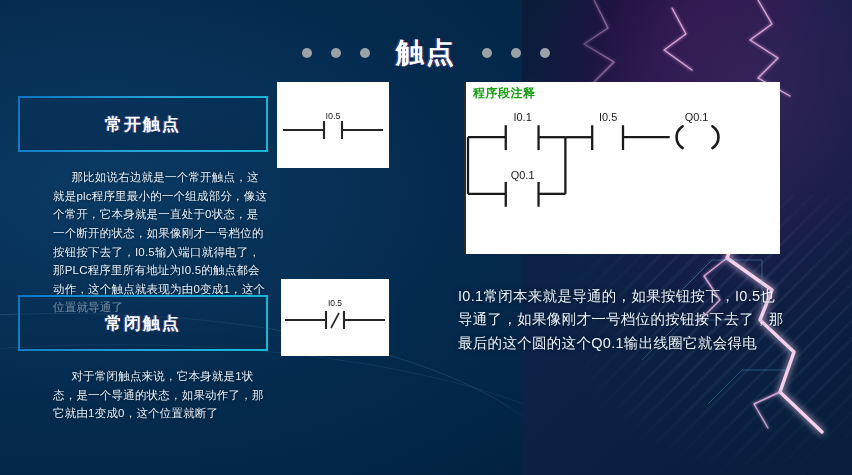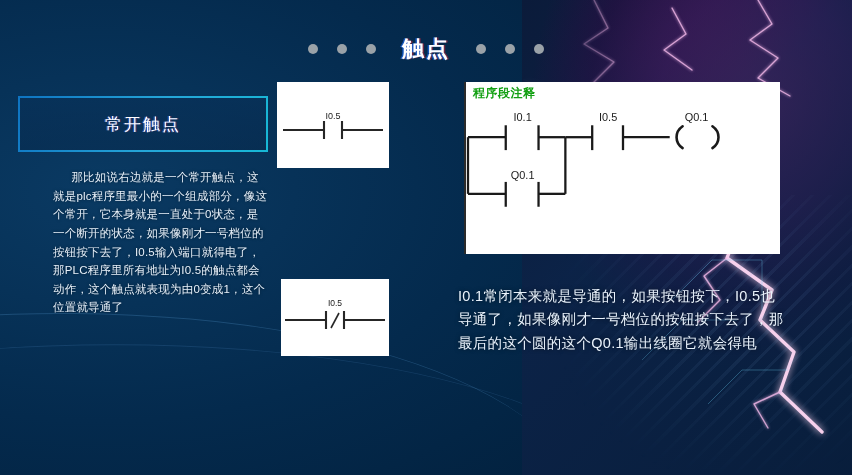--- a/index.html
+++ b/index.html
@@ -72,21 +72,21 @@
   .header {
     position: absolute; top: 34px; left: 0; width: 852px;
     display: flex; align-items: center; justify-content: center; gap: 26px;
   }
   .dots { display: flex; align-items: center; gap: 19px; }
   .dot {
     width: 10px; height: 10px; border-radius: 50%;
     background: #9aa2a8;
   }
   .slide-title {
-    font-size: 22px; font-weight: bold; color: #ffffff;
+    font-size: 28px; font-weight: bold; color: #ffffff;
     letter-spacing: 2px;
     text-shadow: -1.5px 0 0 rgba(20,90,200,.9), 1.5px 0 0 rgba(200,40,60,.55);
     white-space: nowrap;
   }
 
   
   .left-col { position: absolute; left: 18px; top: 96px; width: 250px; }
 
   .label-box {
     position: relative;
@@ -95,21 +95,21 @@
     background: linear-gradient(180deg, rgba(8,48,88,.55) 0%, rgba(6,36,70,.35) 100%);
     display: flex; align-items: center; justify-content: center;
   }
   .label-box::after {
     content: ""; position: absolute; inset: -2px;
     border: 2px solid transparent;
     border-image: linear-gradient(115deg, #0e74c2 0%, #25a6d8 55%, #17b8d6 100%) 1;
     pointer-events: none;
   }
   .label-box-text {
-    font-size: 17px; font-weight: normal; color: #ffffff; letter-spacing: 2px;
+    font-size: 17px; font-weight: bold; color: #ffffff; letter-spacing: 2px;
     text-shadow: -1.2px 0 0 rgba(30,100,210,.85), 1.2px 0 0 rgba(190,50,70,.45);
   }
 
   .body-text {
     margin-top: 16px;
     font-size: 11.5px;
     line-height: 1.62;
     color: #e8f1fa;
     letter-spacing: .2px;
     text-shadow: 0 0 3px rgba(0,0,0,.5);
@@ -228,20 +228,26 @@
       <text x="56" y="37" font-family="Liberation Sans, sans-serif" font-size="9" fill="#1a1a1a" text-anchor="middle">I0.5</text>
       <g stroke="#262626" stroke-width="2.1" fill="none">
         <line x1="6" y1="48" x2="47" y2="48"></line>
         <line x1="65" y1="48" x2="106" y2="48"></line>
         <line x1="47" y1="39" x2="47" y2="57"></line>
         <line x1="65" y1="39" x2="65" y2="57"></line>
       </g>
     </svg>
   </div>
 
+  <div class="left-col-2">
+    <div class="label-box">
+      <span class="label-box-text">常闭触点</span>
+    </div>
+    <p class="body-text indent">对于常闭触点来说，它本身就是1状态，是一个导通的状态，如果动作了，那它就由1变成0，这个位置就断了</p>
+  </div>
 
   <div class="mini-card" id="mini-card-2">
     <svg class="mini-svg" viewBox="0 0 108 77">
       <text x="54" y="27" font-family="Liberation Sans, sans-serif" font-size="8.5" fill="#1a1a1a" text-anchor="middle">I0.5</text>
       <g stroke="#262626" stroke-width="2.1" fill="none">
         <line x1="4" y1="41" x2="45" y2="41"></line>
         <line x1="63" y1="41" x2="104" y2="41"></line>
         <line x1="45" y1="32" x2="45" y2="50"></line>
         <line x1="63" y1="32" x2="63" y2="50"></line>
         <line x1="50" y1="49" x2="58" y2="34" stroke-width="1.6"></line>

